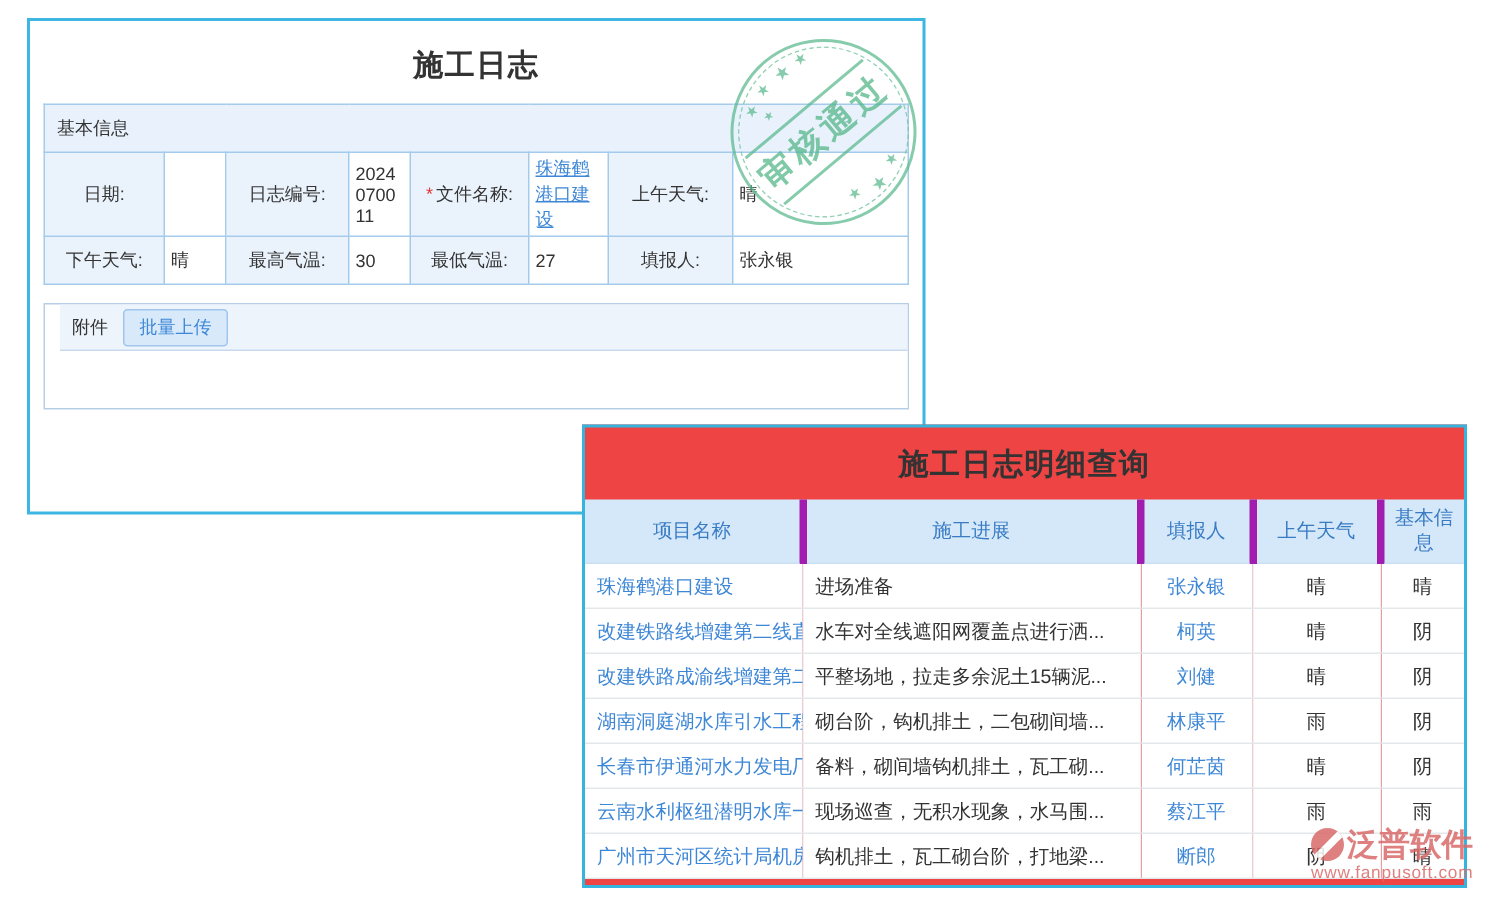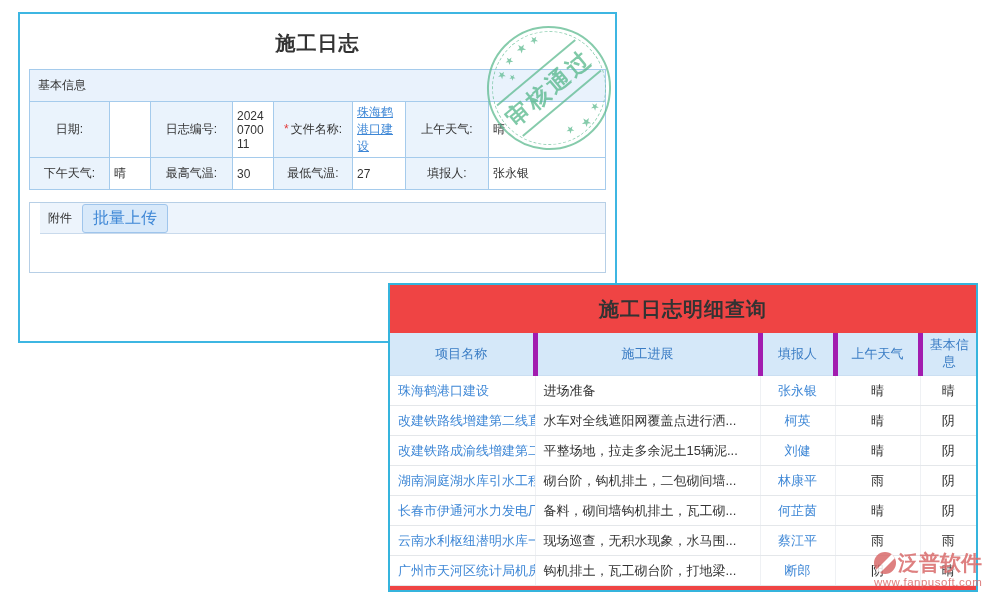--- a/index.html
+++ b/index.html
@@ -20,21 +20,21 @@
   .r1 td{height:44px;}
   .r2 td{height:27px;}
   .req{color:#e23b3b;margin-right:2px;}
   a.form-link{color:#3e87d6;text-decoration:underline;cursor:pointer;}
 
   
   .attach{margin:12px 9px 0;border:1px solid #b7cfe6;padding-left:10px;}
   .attach-bar{background:#edf4fc;height:30px;display:flex;align-items:center;
               padding:0 8px;border-bottom:1px solid #c9daec;font-size:12px;}
   .btn-upload{margin-left:10px;background:#d8e9fa;border:1px solid #9fc5ec;border-radius:3px;
-              color:#3e87d6;font-size:16px;padding:3px 10px;cursor:pointer;
+              color:#3e87d6;font-size:12px;padding:3px 10px;cursor:pointer;
               font-family:inherit;}
   .attach-table{border-collapse:collapse;table-layout:fixed;width:100%;}
   .attach-table th{border:1px solid #e3e3e3;border-top:none;font-size:12px;font-weight:normal;
                    color:#333;height:72px;text-align:center;vertical-align:middle;
                    padding:0 9px;background:#fff;word-break:break-all;line-height:1.35;}
   .attach-table th:first-child{border-left:none;}
   .attach-table th:last-child{border-right:none;}
   .attach-body{height:38px;background:#fff;}
 
   

